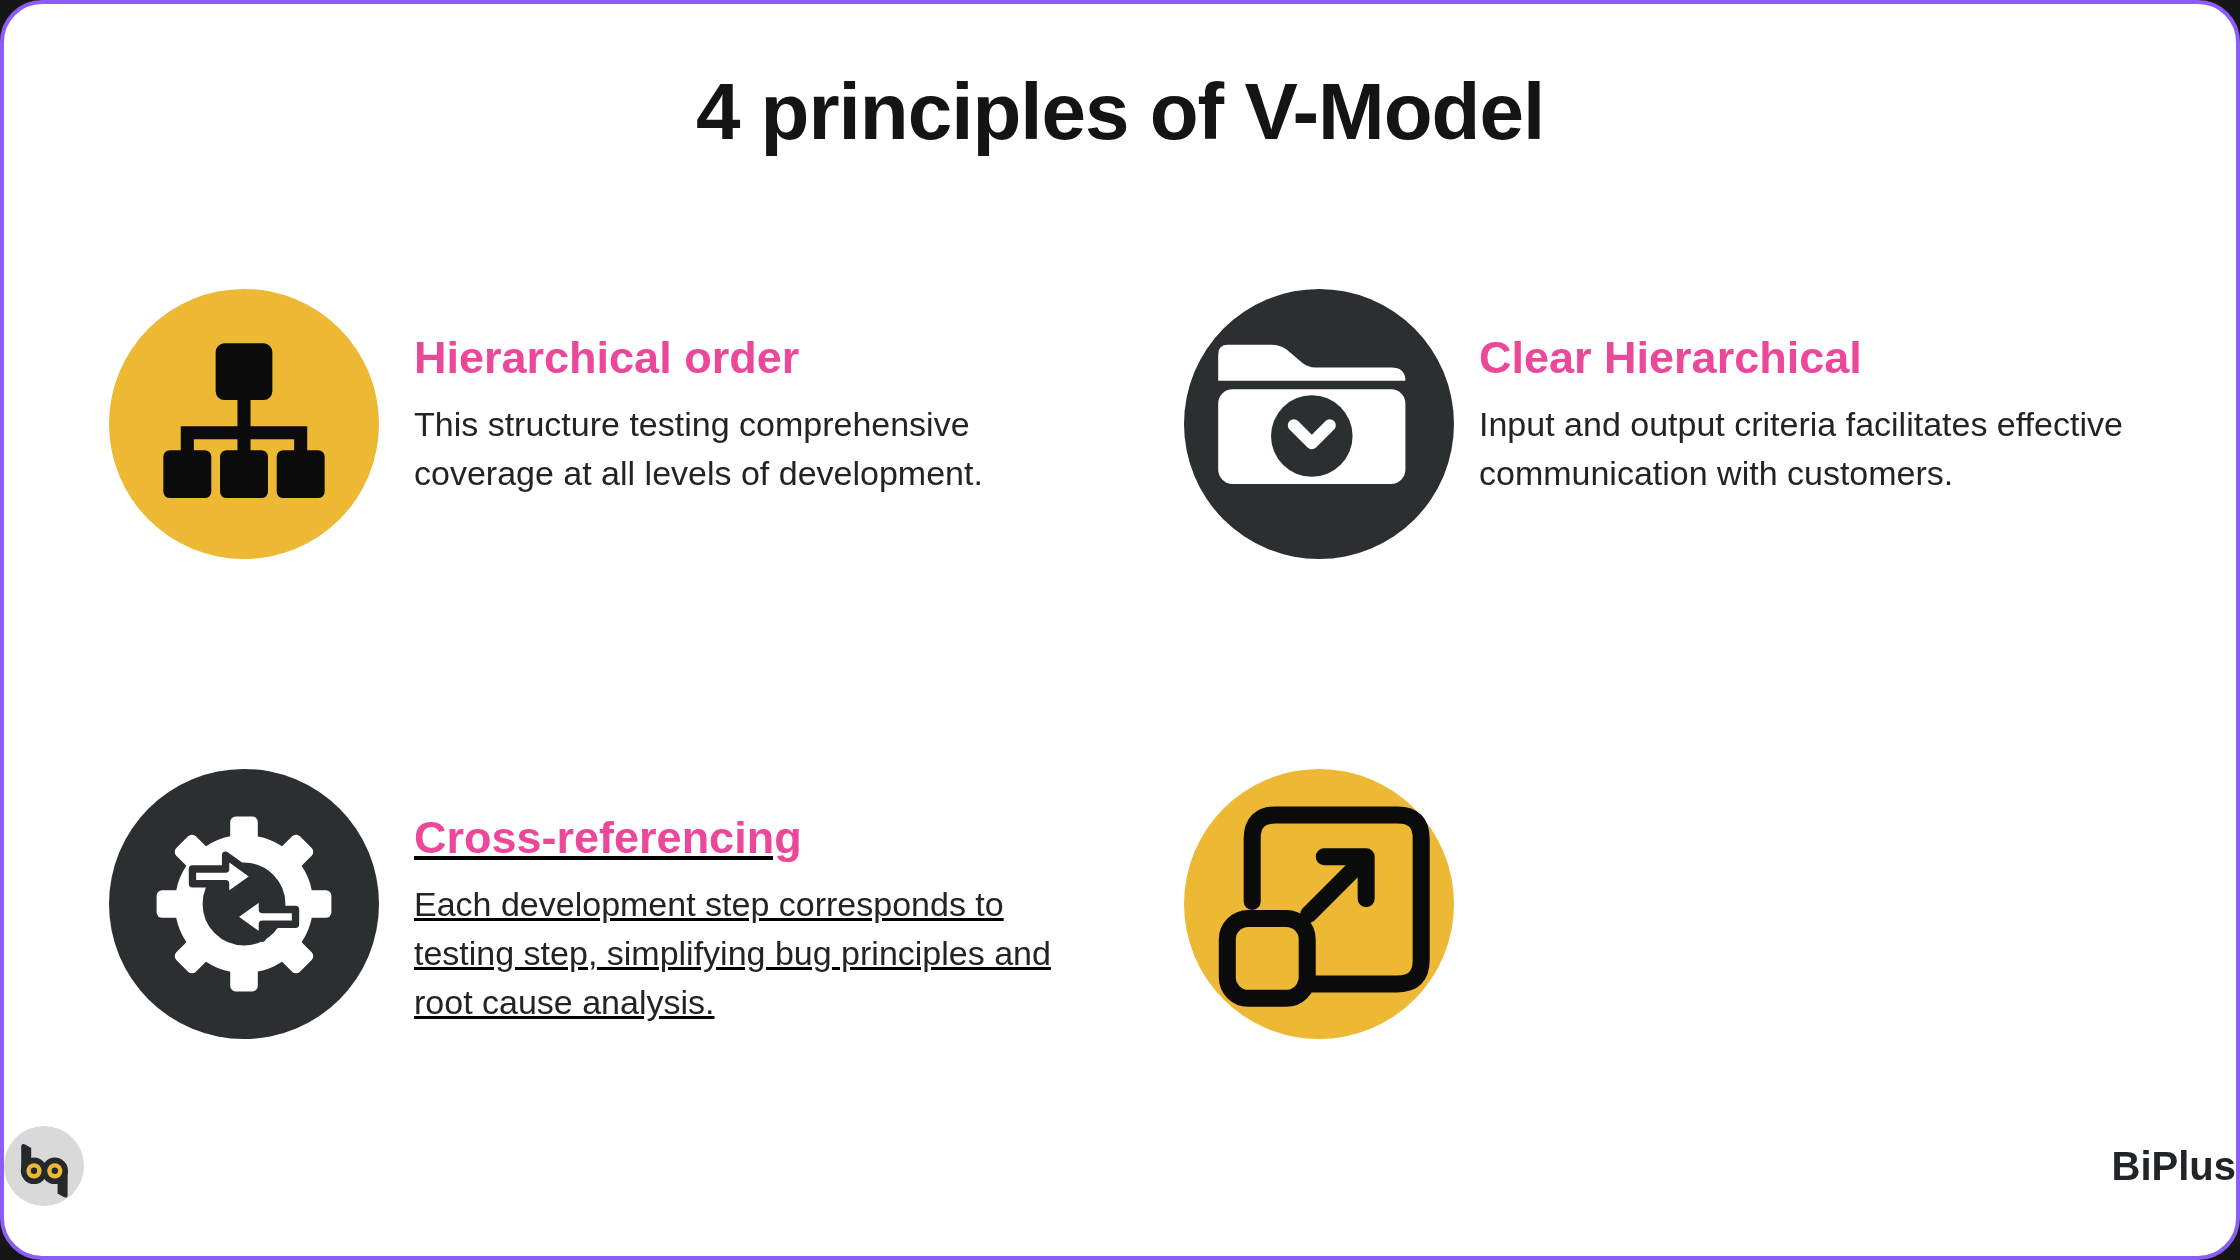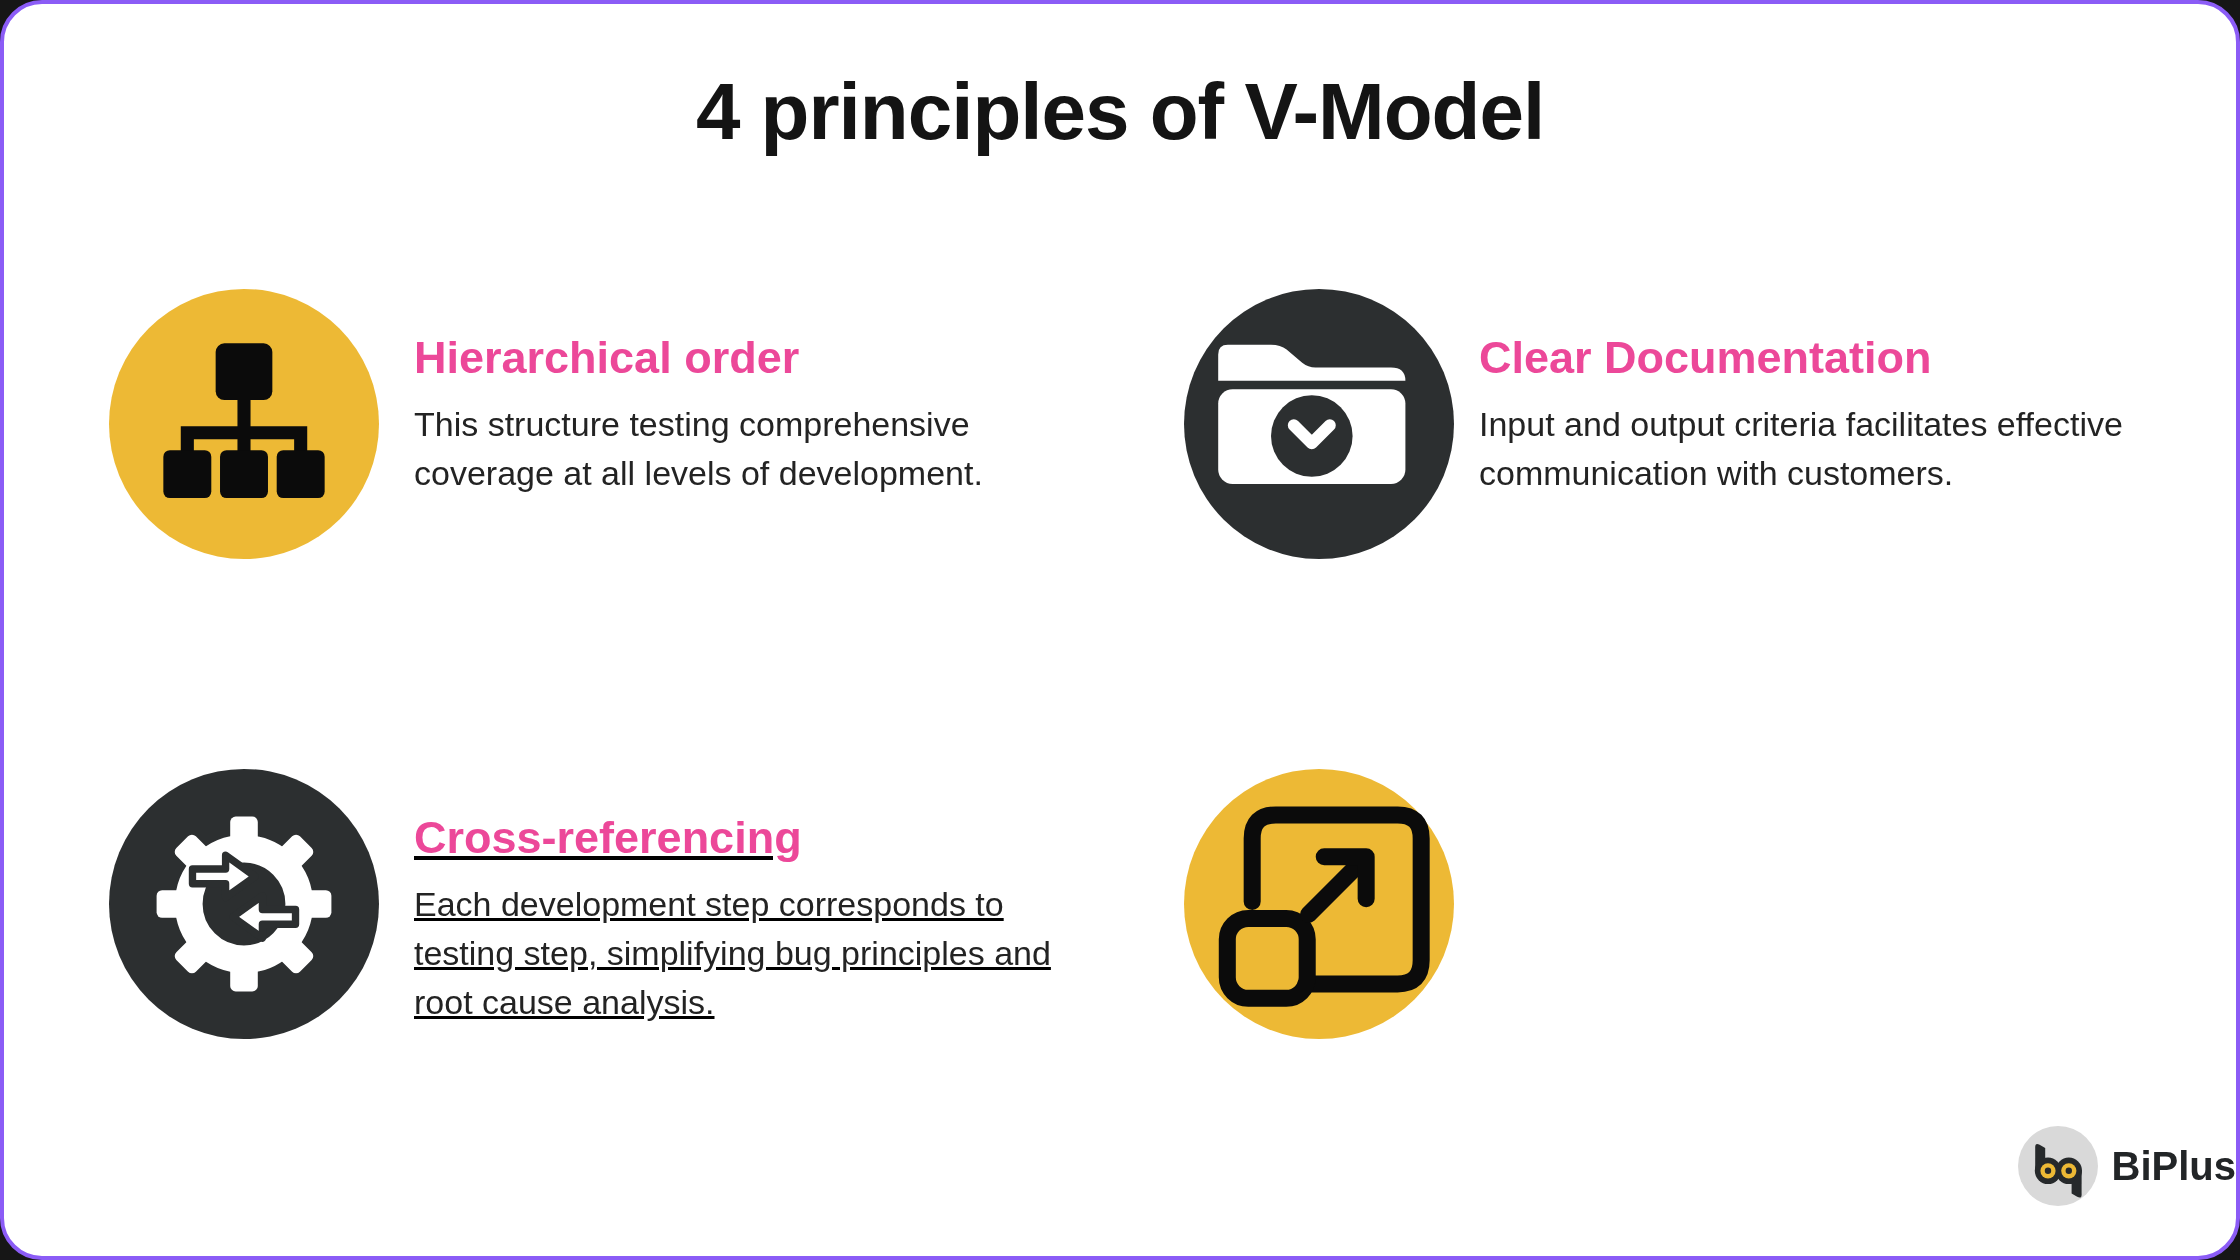--- a/index.html
+++ b/index.html
@@ -72,21 +72,21 @@
   .pos-text-3 { left: 410px;  top: 808px; width: 690px; text-decoration: underline; }
   .pos-text-4 { left: 1475px; top: 808px; width: 730px; }
 
   .footer-brand {
     position: absolute;
     bottom: 50px;
     left: 0;
     width: 100%;
     display: flex;
     align-items: center;
-    justify-content: flex-end;
+    justify-content: space-between;
     gap: 14px;
   }
   .brand-label {
     font-size: 40px;
     font-weight: 700;
     color: #222527;
     letter-spacing: 0;
   }
 </style>
 </head>
@@ -112,21 +112,21 @@
 
   <div class="icon-circle bg-dark pos-icon-2">
     <svg width="240" height="240" viewBox="0 0 100 100">
       <path d="M8 32 V21 Q8 17 12 17 H30 Q34 17 36.5 19 L43 24.5 Q45.5 26.5 48.5 26.5 H80 Q86 26.5 86 32 Z" fill="#FFFFFF"></path>
       <rect x="8" y="35.5" width="78" height="39.5" rx="6" fill="#FFFFFF"></rect>
       <circle cx="47" cy="55" r="17" fill="#2C2F30"></circle>
       <path d="M39.5 50.5 L47 58 L54.5 50.5" stroke="#FFFFFF" stroke-width="5" fill="none" stroke-linecap="round" stroke-linejoin="round"></path>
     </svg>
   </div>
   <div class="principle-text pos-text-2">
-    <h2 class="principle-title">Clear Documentation</h2>
+    <h2 class="principle-title">Clear Hierarchical</h2>
     <p class="principle-desc">Input and output criteria facilitates effective communication with customers.</p>
   </div>
 
   <div class="icon-circle bg-dark pos-icon-3">
     <svg width="184" height="184" viewBox="0 0 100 100">
       <g fill="#FFFFFF">
         <rect x="42.5" y="2.5" width="15" height="16" rx="3"></rect>
         <rect x="42.5" y="2.5" width="15" height="16" rx="3" transform="rotate(45 50 50)"></rect>
         <rect x="42.5" y="2.5" width="15" height="16" rx="3" transform="rotate(90 50 50)"></rect>
         <rect x="42.5" y="2.5" width="15" height="16" rx="3" transform="rotate(135 50 50)"></rect>

